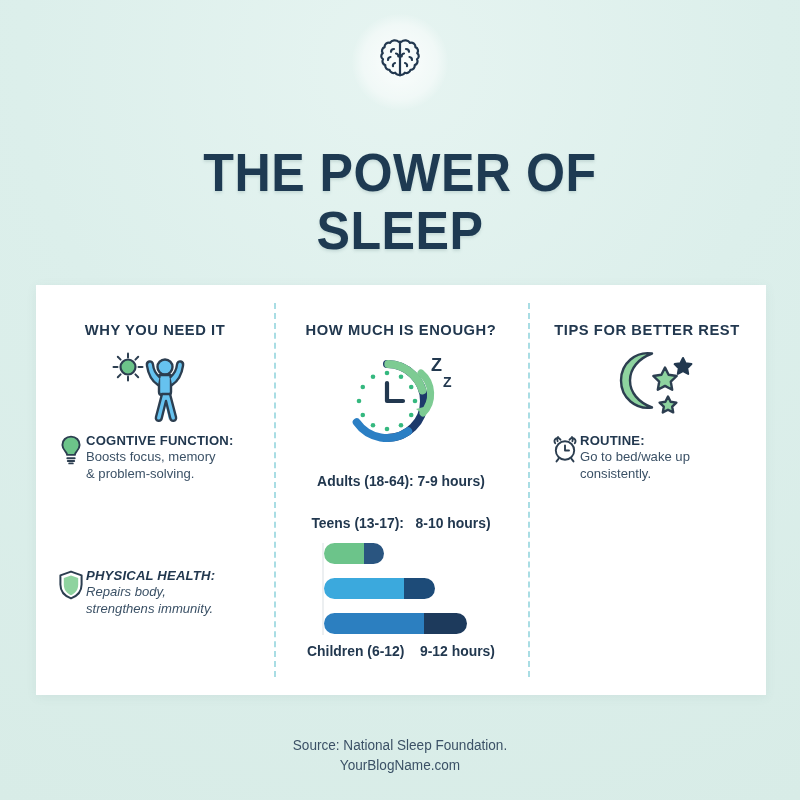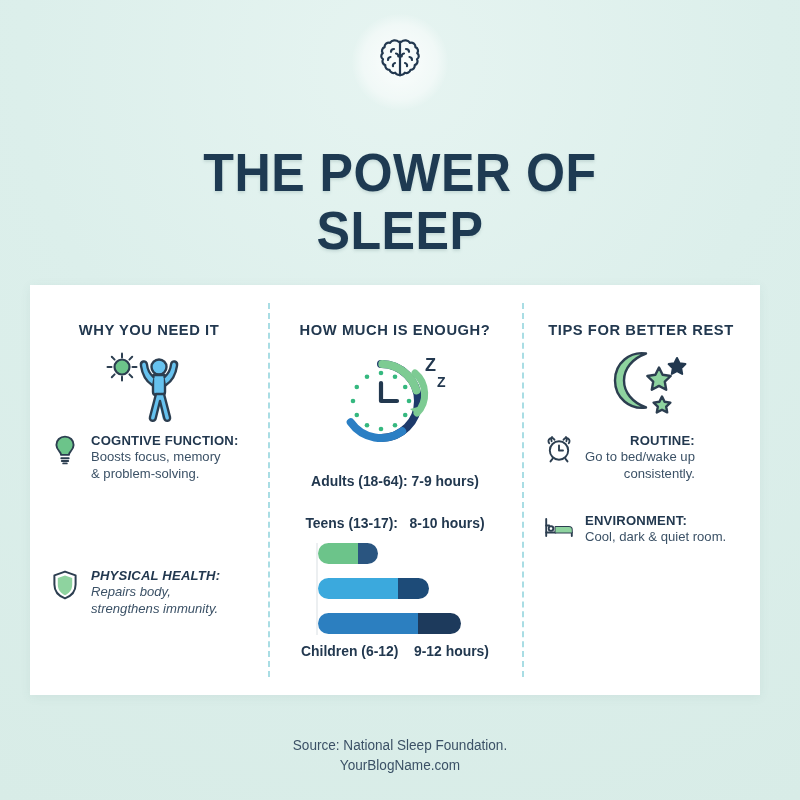--- a/index.html
+++ b/index.html
@@ -55,21 +55,21 @@
     letter-spacing: 0.5px;
     color: #1e3a52;
     font-family: "Liberation Sans Narrow", "Liberation Sans", sans-serif;
     transform: scaleX(0.93);
     text-shadow: 0 2px 3px rgba(120,150,150,0.25);
   }
 
   
   .card {
     position: absolute;
-    left: 30px;
+    left: 36px;
     top: 285px;
     width: 730px;
     height: 410px;
     background: #ffffff;
     box-shadow: 0 2px 10px rgba(80,120,120,0.08);
   }
   .col {
     position: absolute;
     top: 0;
     height: 100%;
@@ -110,21 +110,20 @@
     right: 0;
     display: flex;
     justify-content: center;
   }
 
   
   .bullet {
     position: absolute;
     display: flex;
     align-items: flex-start;
-    gap: 11px;
   }
   .bullet .bicon {
     flex: 0 0 auto;
     width: 30px;
     display: flex;
     justify-content: center;
     padding-top: 2px;
   }
   .bullet .btxt { padding-top: 0px; }
   .bttl {
@@ -144,21 +143,21 @@
     font-family: "Liberation Sans Narrow", "Liberation Sans", sans-serif;
     transform: scaleX(0.97);
     transform-origin: left top;
     white-space: pre-line;
   }
 
   
   .b-cog  { left: 20px; top: 148px; width: 215px; }
   .b-phys { left: 20px; top: 283px; width: 215px; font-style: italic; }
   
-  .b-rout { left: 22px; top: 148px; width: 215px; text-align: right; }
+  .b-rout { left: 22px; top: 148px; width: 215px; }
   .b-env  { left: 22px; top: 228px; width: 215px; }
   .b-lim  { left: 22px; top: 293px; width: 215px; }
 
   
   .mlabel {
     position: absolute;
     left: 0;
     right: 0;
     text-align: center;
     font-size: 14.5px;
@@ -379,36 +378,20 @@
             <path d="M7.5 23.8l-2 2.6M20.5 23.8l2 2.6"></path>
           </svg>
         </span>
         <span class="btxt">
           <div class="bttl">ROUTINE:</div>
           <div class="bdesc">Go to bed/wake up
 consistently.</div>
         </span>
       </div>
 
-      <div class="bullet b-env">
-        <span class="bicon">
-          <svg width="30" height="24" viewBox="0 0 30 24" fill="none" stroke="#2c3e50" stroke-width="1.9" stroke-linecap="round" stroke-linejoin="round">
-            <path d="M2.2 4v17"></path>
-            <path d="M2.2 17.5h25.6"></path>
-            <path d="M27.8 21v-6.2c0-1.6-1.3-2.8-2.9-2.8H11.5v5.5"></path>
-            <path d="M11.5 12H25a2.9 2.9 0 0 1 2.8 2.9v2.6H11.5z" fill="#8ed39f" stroke="none"></path>
-            <circle cx="7" cy="13.6" r="2.3"></circle>
-            <path d="M2.2 10.5h3"></path>
-          </svg>
-        </span>
-        <span class="btxt">
-          <div class="bttl">ENVIRONMENT:</div>
-          <div class="bdesc">Cool, dark &amp; quiet room.</div>
-        </span>
-      </div>
 
     </div>
   </div>
 
   <div class="footer">
     <div>Source: National Sleep Foundation.</div>
     <div>YourBlogName.com</div>
   </div>
 
 </div>

